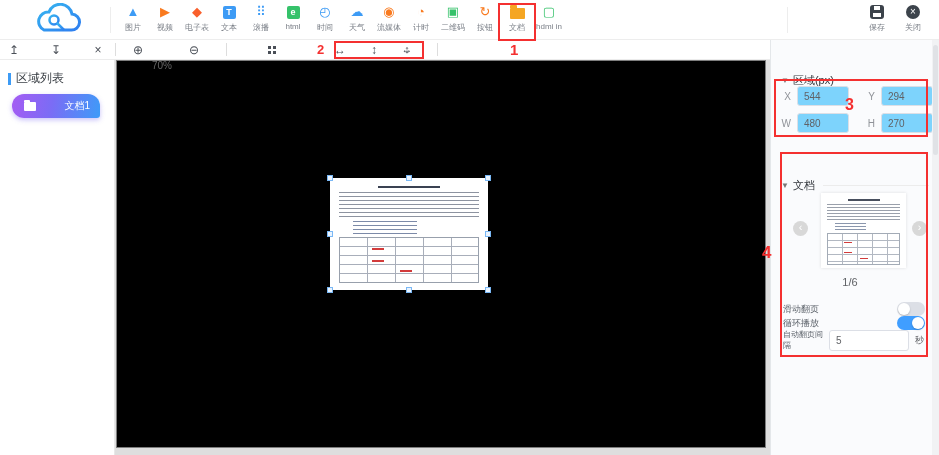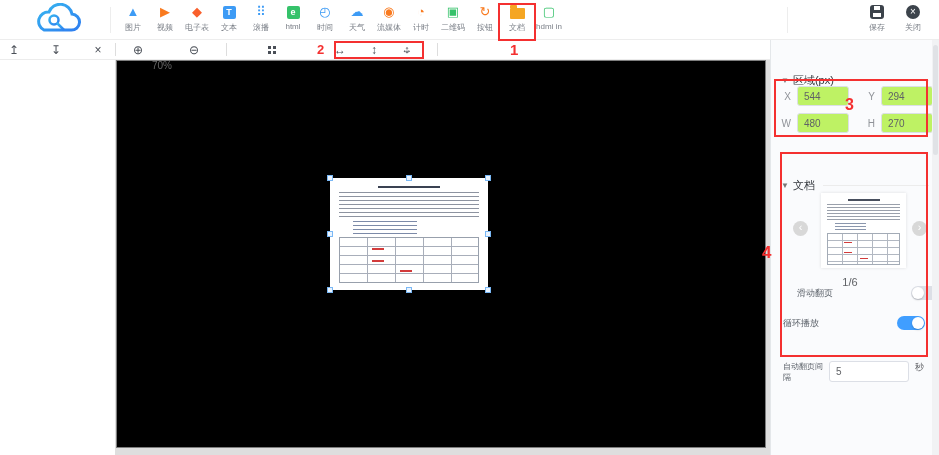--- a/index.html
+++ b/index.html
@@ -75,43 +75,43 @@
   .tab-underline { position:absolute; left:8px; top:28px; width:62px; height:2px; background:#409eff; }
   .scrolltrack { position:absolute; right:0; top:0; width:7px; height:415px; background:#f1f2f4; }
   .scrollthumb { position:absolute; right:1px; top:5px; width:5px; height:110px; background:#e0e2e6; border-radius:3px; }
   .sechead { position:absolute; left:10px; display:flex; align-items:center; gap:4px; width:148px; }
   .sechead .tri { font-size:8px; color:#777; }
   .sechead .st { font-size:11px; color:#33373d; white-space:nowrap; }
   .sechead .hline { flex:1; border-top:1px solid #ececec; margin-left:4px; }
   .sh1 { top:33px; } .sh2 { top:138px; }
   .fieldrow { position:absolute; display:flex; align-items:center; gap:6px; }
   .flabel { font-size:10px; color:#909399; width:10px; text-align:right; }
-  .finput { width:52px; height:20px; background:#bef264; border:1px solid #dcdfe6; border-radius:3px; font-size:10px; color:#606266; padding:0 6px; font-family:"Liberation Sans",sans-serif; }
+  .finput { width:52px; height:20px; background:#7dd3fc; border:1px solid #dcdfe6; border-radius:3px; font-size:10px; color:#606266; padding:0 6px; font-family:"Liberation Sans",sans-serif; }
   .fr1 { left:10px; top:46px; } .fr2 { left:94px; top:46px; }
   .fr3 { left:10px; top:73px; } .fr4 { left:94px; top:73px; }
   .updbtn { position:absolute; left:16px; top:117px; width:136px; height:22px; background:#338df2; border:none; border-radius:3px; color:#fff; font-size:11px; cursor:pointer; font-family:"Liberation Sans",sans-serif; }
   .preview { position:absolute; left:50px; top:153px; width:85px; height:75px; background:#fff; box-shadow:0 0 3px rgba(0,0,0,.12); padding:5px 6px; }
   .pv-title { height:1.5px; width:32px; margin:1px auto 3px; background:#49505e; }
   .pv-par { height:17px; background:repeating-linear-gradient(180deg,#9aa0ab 0 1px,transparent 1px 3px); }
   .pv-list { height:8px; width:42%; margin:2px 0 2px 8px; background:repeating-linear-gradient(180deg,#8b97ad 0 1px,transparent 1px 3px); }
   .pv-table { position:relative; height:32px; border:1px solid #a3abb6;
     background:repeating-linear-gradient(180deg,transparent 0 6px,#b2b8c2 6px 7px),
                repeating-linear-gradient(90deg,transparent 0 14px,#b2b8c2 14px 15px); }
   .pv-table .rd { width:8px; height:1.5px; }
   .navbtn { position:absolute; top:181px; width:15px; height:15px; border-radius:50%; background:#d8d8d8; color:#fff; font-size:11px; line-height:13px; text-align:center; cursor:pointer; }
   .navbtn.left { left:22px; } .navbtn.right { left:141px; }
   .pageind { position:absolute; left:0; top:236px; width:158px; text-align:center; font-size:11px; color:#606266; }
   .togrow { position:absolute; left:12px; width:142px; display:flex; align-items:center; justify-content:space-between; }
-  .tg1 { top:246px;margin-left:14px; } .tg2 { top:276px;gap:16px; }
+  .tg1 { top:262px; } .tg2 { top:276px;gap:16px; }
   .toglabel { font-size:9px; color:#5d636b; }
   .switch { width:28px; height:14px; border-radius:7px; background:#dcdfe6; position:relative; cursor:pointer; }
   .switch::after { content:""; position:absolute; width:12px; height:12px; border-radius:50%; background:#fff; top:1px; left:1px; box-shadow:0 1px 2px rgba(0,0,0,.2); }
   .switch.on { background:#409eff; }
   .switch.on::after { left:15px; }
-  .introw { position:absolute; left:12px; top:289px; width:146px; display:flex; align-items:flex-start;margin-top:32px; }
+  .introw { position:absolute; left:12px; top:289px; width:146px; display:flex; align-items:center; }
   .intlabel { font-size:8px; color:#5d636b; width:46px; }
   .intinput { width:80px; height:21px; background:#fff; border:1px solid #dcdfe6; border-radius:3px; font-size:10px; color:#606266; padding:0 6px; font-family:"Liberation Sans",sans-serif; }
   .intunit { font-size:9px; color:#606266; margin-left:6px; }
 
   
   .ann-box { position:absolute; border:2px solid #f43030; z-index:50; pointer-events:none; }
   .ann-num { position:absolute; color:#f43030; font-weight:bold; z-index:50; pointer-events:none; }
   .ab1 { left:498px; top:3px; width:38px; height:38px; }
   .an1 { left:510px; top:41px; font-size:15px; }
   .ab2 { left:334px; top:41px; width:90px; height:18px; }
@@ -236,20 +236,30 @@
       </span>
     <span class="sico" style="left:332px">↔</span>
     <span class="sico" style="left:366px">↕</span>
     <span class="sico movei" style="left:399px">
         <span>↔</span>
         <span>↕</span>
       </span>
     <span class="subdiv" style="left:437px"></span>
   </div>
 
+  <aside class="leftpanel">
+    <div class="lp-title">
+      <span class="lp-bar"></span>
+      <span class="lp-text">区域列表</span>
+    </div>
+    <div class="pill">
+      <span class="pfold"></span>
+      <span class="plbl">文档1</span>
+    </div>
+  </aside>
 
   <main class="canvas">
     <div class="stage">
       <div class="stage-doc">
         <span class="hd tl"></span>
         <span class="hd tm"></span>
         <span class="hd tr"></span>
         <span class="hd ml"></span>
         <span class="hd mr"></span>
         <span class="hd bl"></span>

